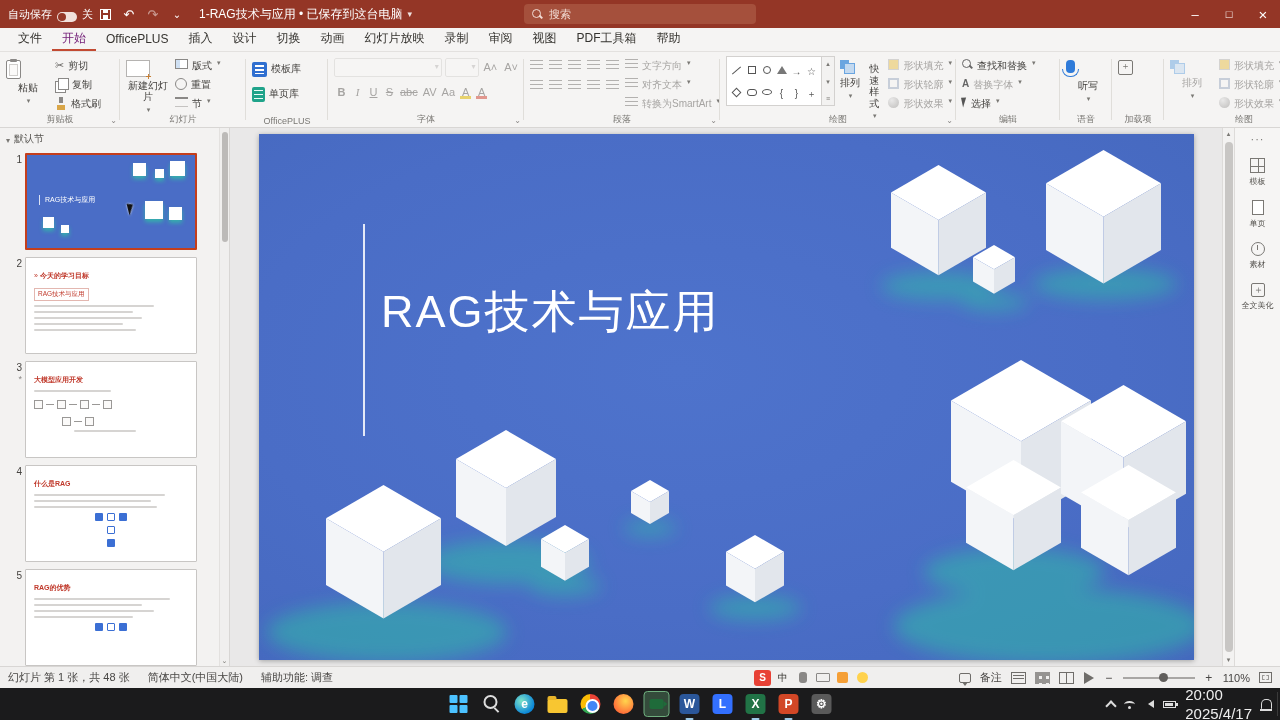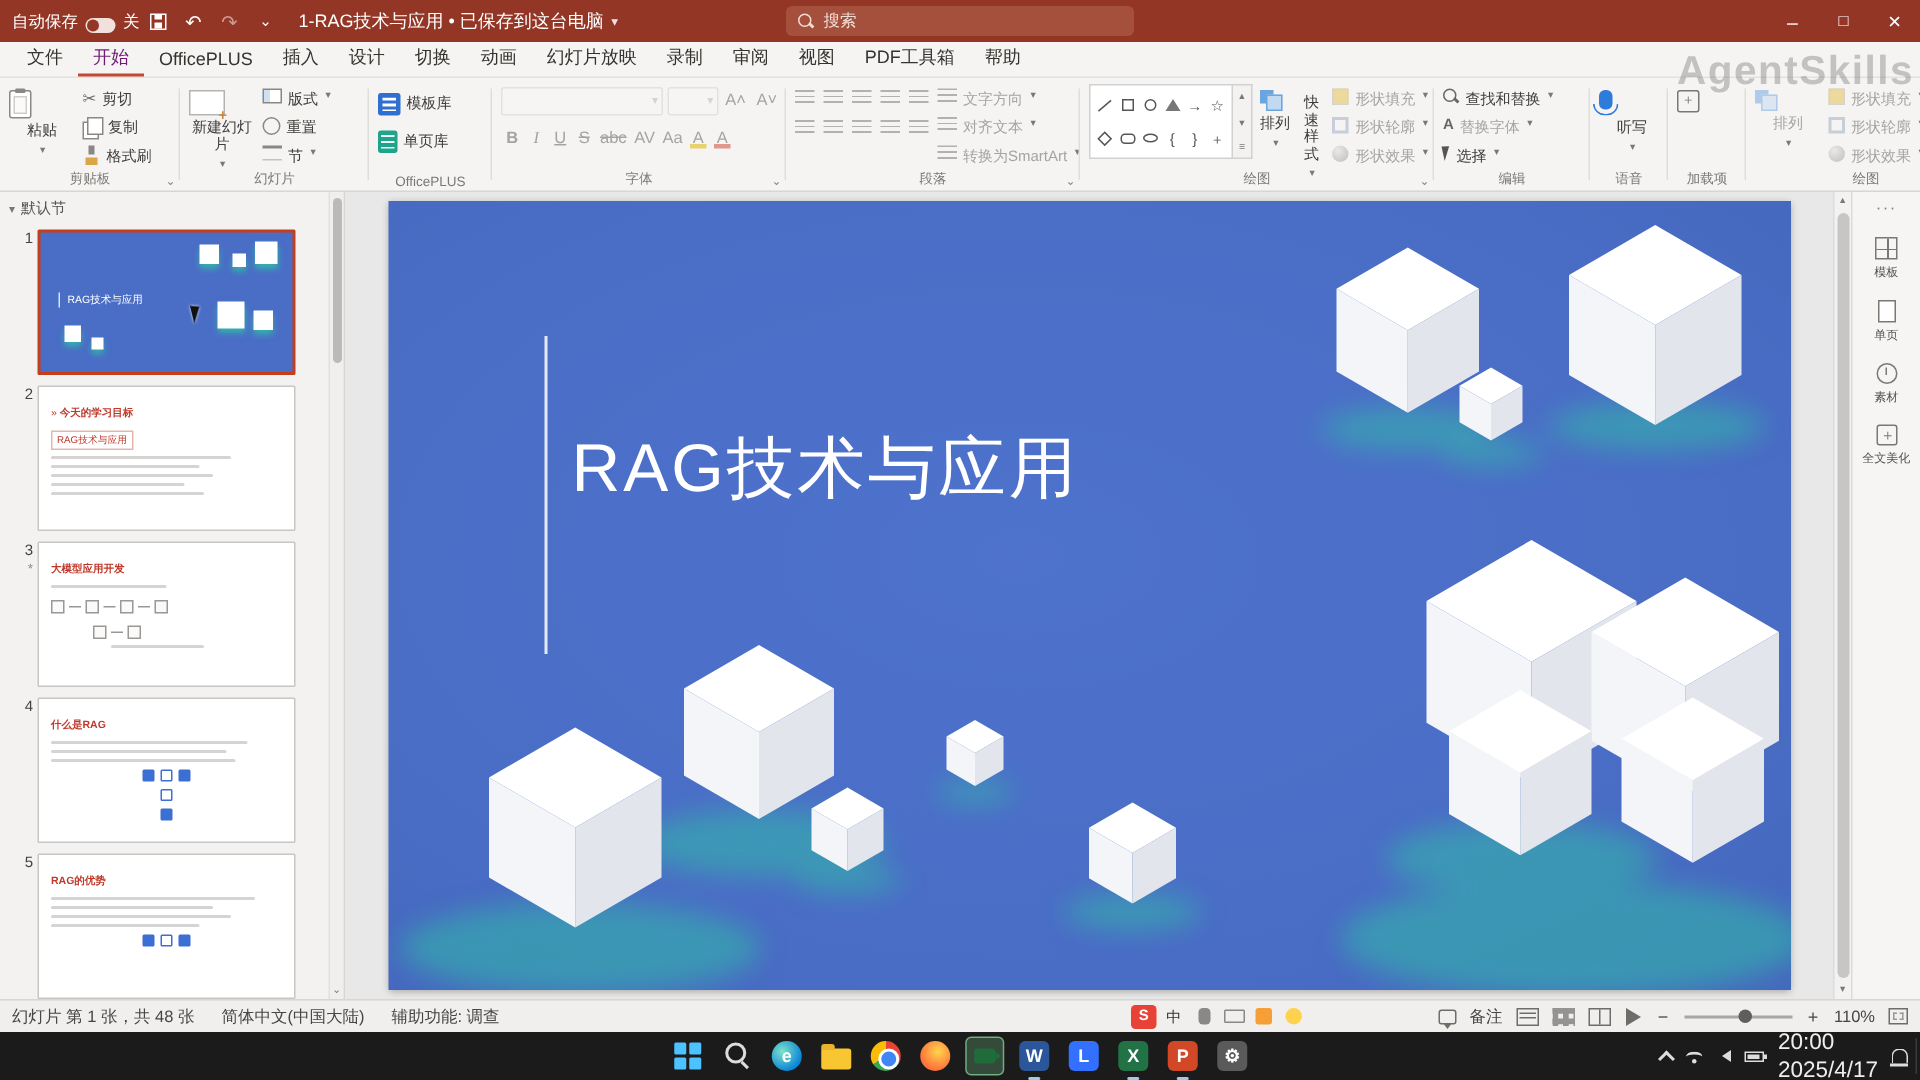--- a/index.html
+++ b/index.html
@@ -250,21 +250,20 @@
       <span class="s-glass"></span>
       <input placeholder="搜索" style="">
     </div>
     <div class="winctls">
       <span class="winctl wmin"></span>
       <span class="winctl wmax"></span>
       <span class="winctl wclose"></span>
     </div>
   </div>
 
-  <div class="watermark">AgentSkills</div>
 
   <div class="tabsrow">
     <span class="tab">文件</span>
     <span class="tab active">开始</span>
     <span class="tab">OfficePLUS</span>
     <span class="tab">插入</span>
     <span class="tab">设计</span>
     <span class="tab">切换</span>
     <span class="tab">动画</span>
     <span class="tab">幻灯片放映</span>

